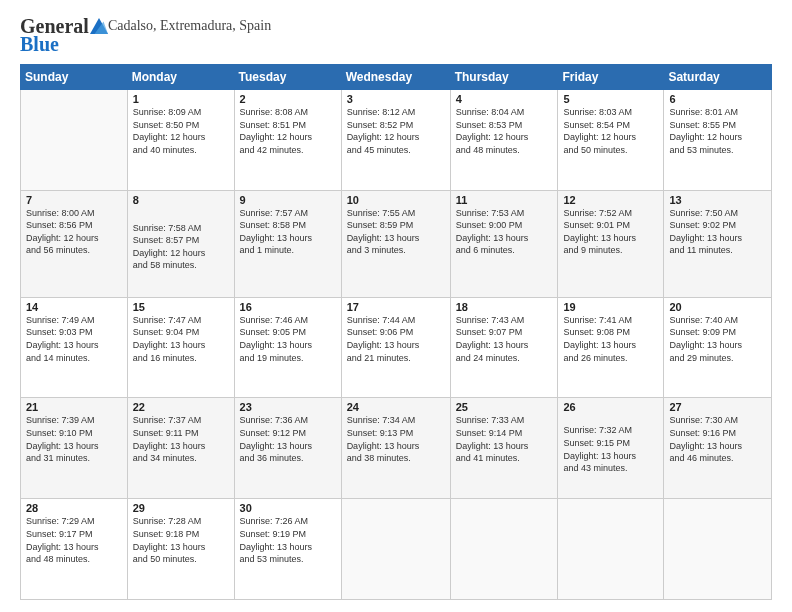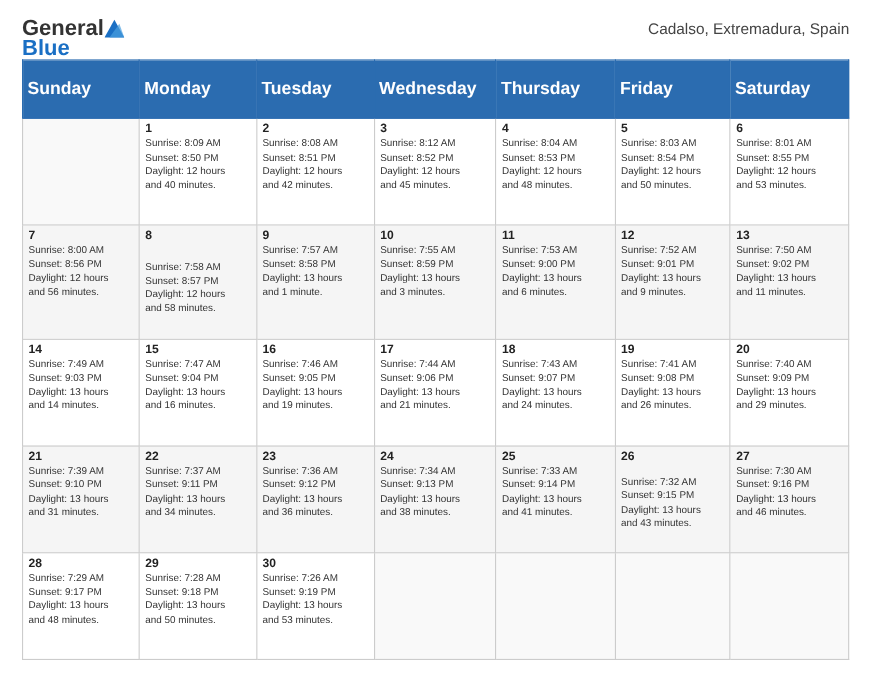--- a/index.html
+++ b/index.html
@@ -12,22 +12,23 @@
     }
     .page {
       width: 792px;
       height: 612px;
       padding: 16px 20px 12px 20px;
       display: flex;
       flex-direction: column;
     }
     .header {
       display: flex;
-      justify-content: space-between;
       align-items: flex-start;
+      margin-bottom: 10px;
+      font-family: Liberation Serif, serif;
     }
     .logo {
       display: flex;
       flex-direction: column;
       align-items: flex-start;
     }
     .logo-text {
       display: flex;
       align-items: center;
       font-size: 20px;
@@ -57,23 +58,23 @@
       margin-top: 2px;
     }
     .calendar-table {
       width: 100%;
       border-collapse: collapse;
       flex: 1;
     }
     .calendar-table th {
       background-color: #2b6cb0;
       color: #fff;
-      font-size: 16px;
+      font-size: 12px;
       font-weight: bold;
-      padding: 17px 4px;
+      padding: 5px 4px;
       text-align: left;
       border: 1px solid #2b6cb0;
     }
     .calendar-table td {
       border: 1px solid #ccc;
       vertical-align: top;
       padding: 3px 5px;
       width: 113px;
       font-size: 9.5px;
       color: #333;

